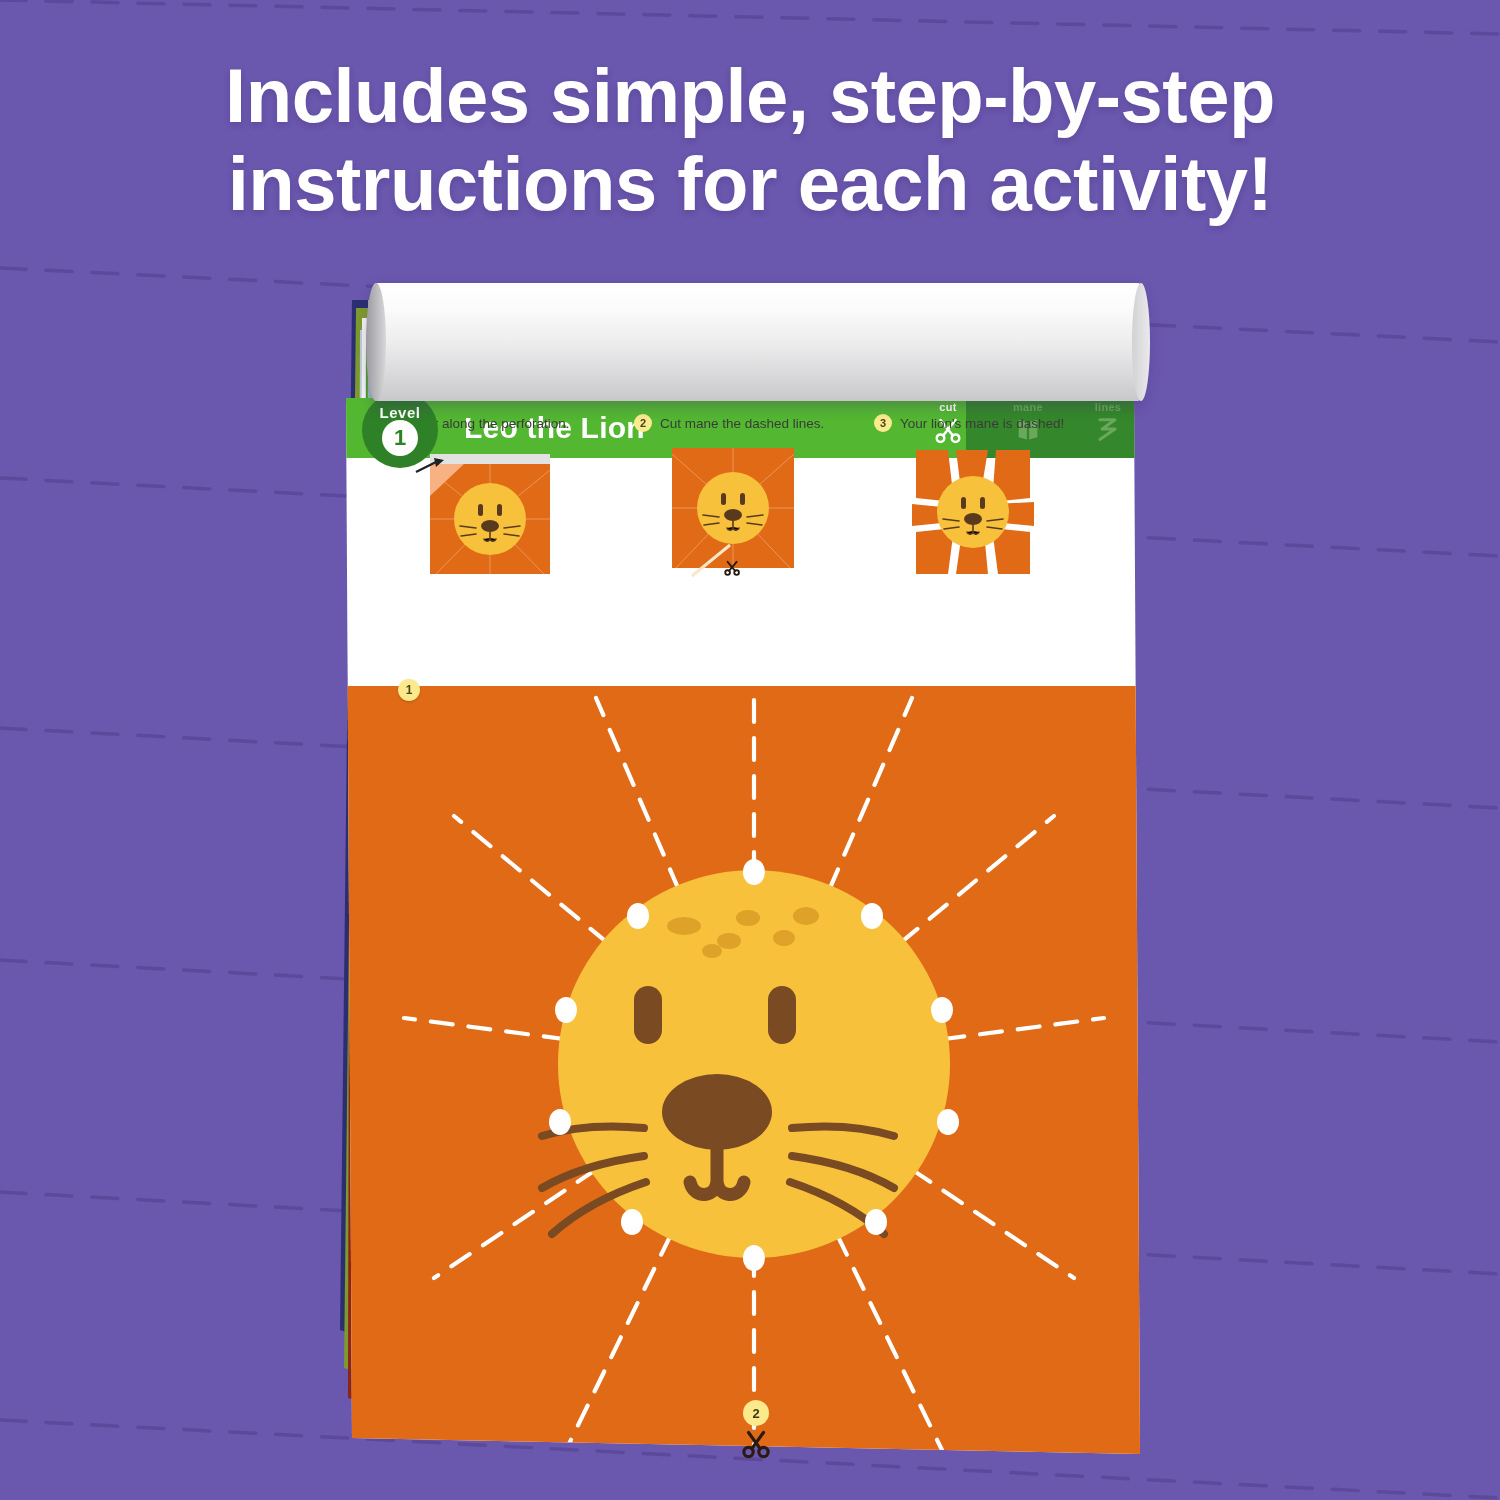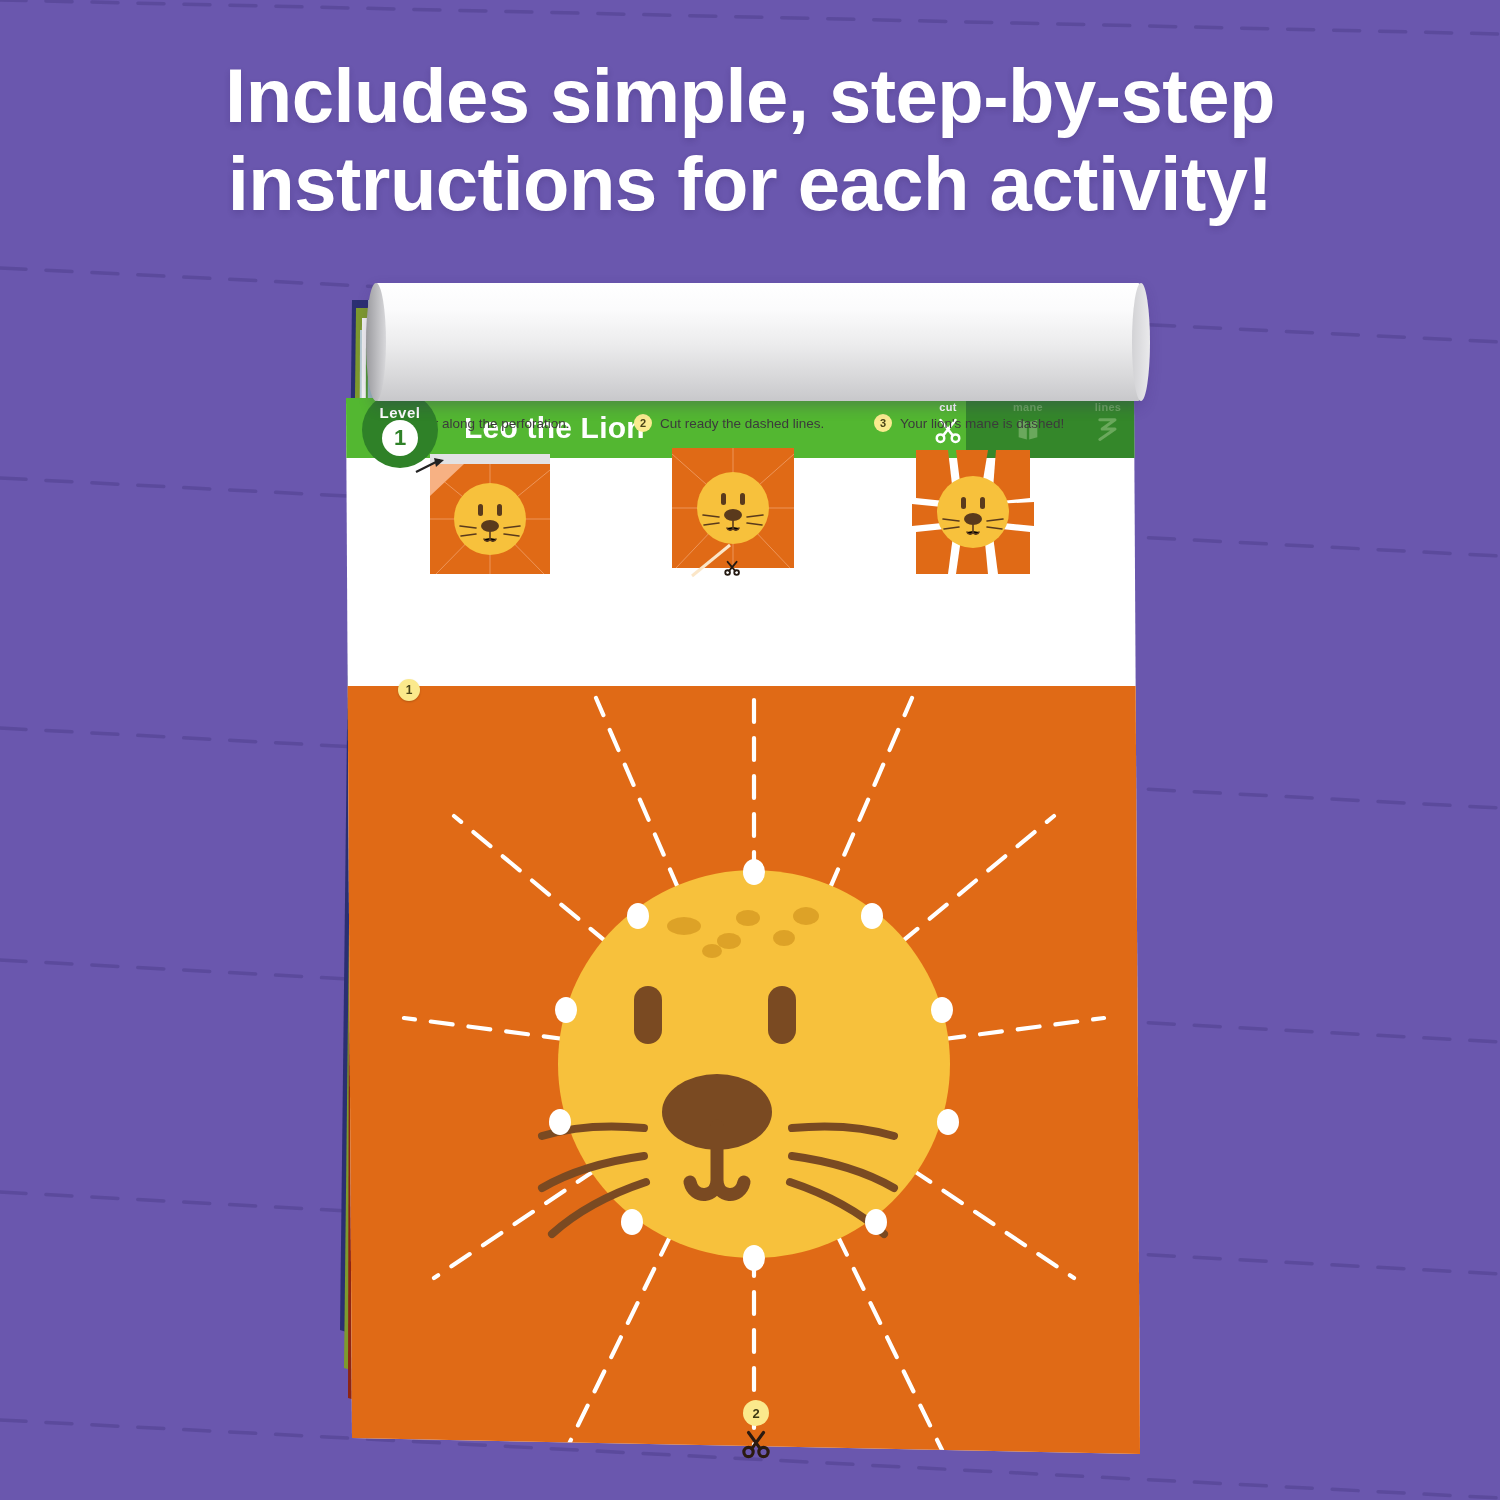--- a/index.html
+++ b/index.html
@@ -270,21 +270,21 @@
         </g>
         <path d="M26 24 L60 24 L26 56 Z" fill="#f7b183"></path>
         <path d="M12 32 L36 20" stroke="#222" stroke-width="2.2" fill="none"></path>
         <path d="M30 18 L40 20 L32 27 Z" fill="#222"></path>
       </svg>
     </div>
 
     <div class="step" style="left:290px;">
       <div class="step-head">
         <div class="step-num">2</div>
-        <div class="step-text">Cut ready the dashed lines.</div>
+        <div class="step-text">Cut mane the dashed lines.</div>
       </div>
       <svg class="thumb" viewBox="0 0 160 140">
         <rect x="20" y="8" width="122" height="120" fill="#e06a16"></rect>
         <g stroke="#f0a06a" stroke-width="1" opacity=".8">
           <line x1="81" y1="68" x2="81" y2="8"></line>
             <line x1="81" y1="68" x2="20" y2="14"></line>
           <line x1="81" y1="68" x2="142" y2="14"></line>
             <line x1="81" y1="68" x2="20" y2="68"></line>
           <line x1="81" y1="68" x2="142" y2="68"></line>
             <line x1="81" y1="68" x2="24" y2="128"></line>

